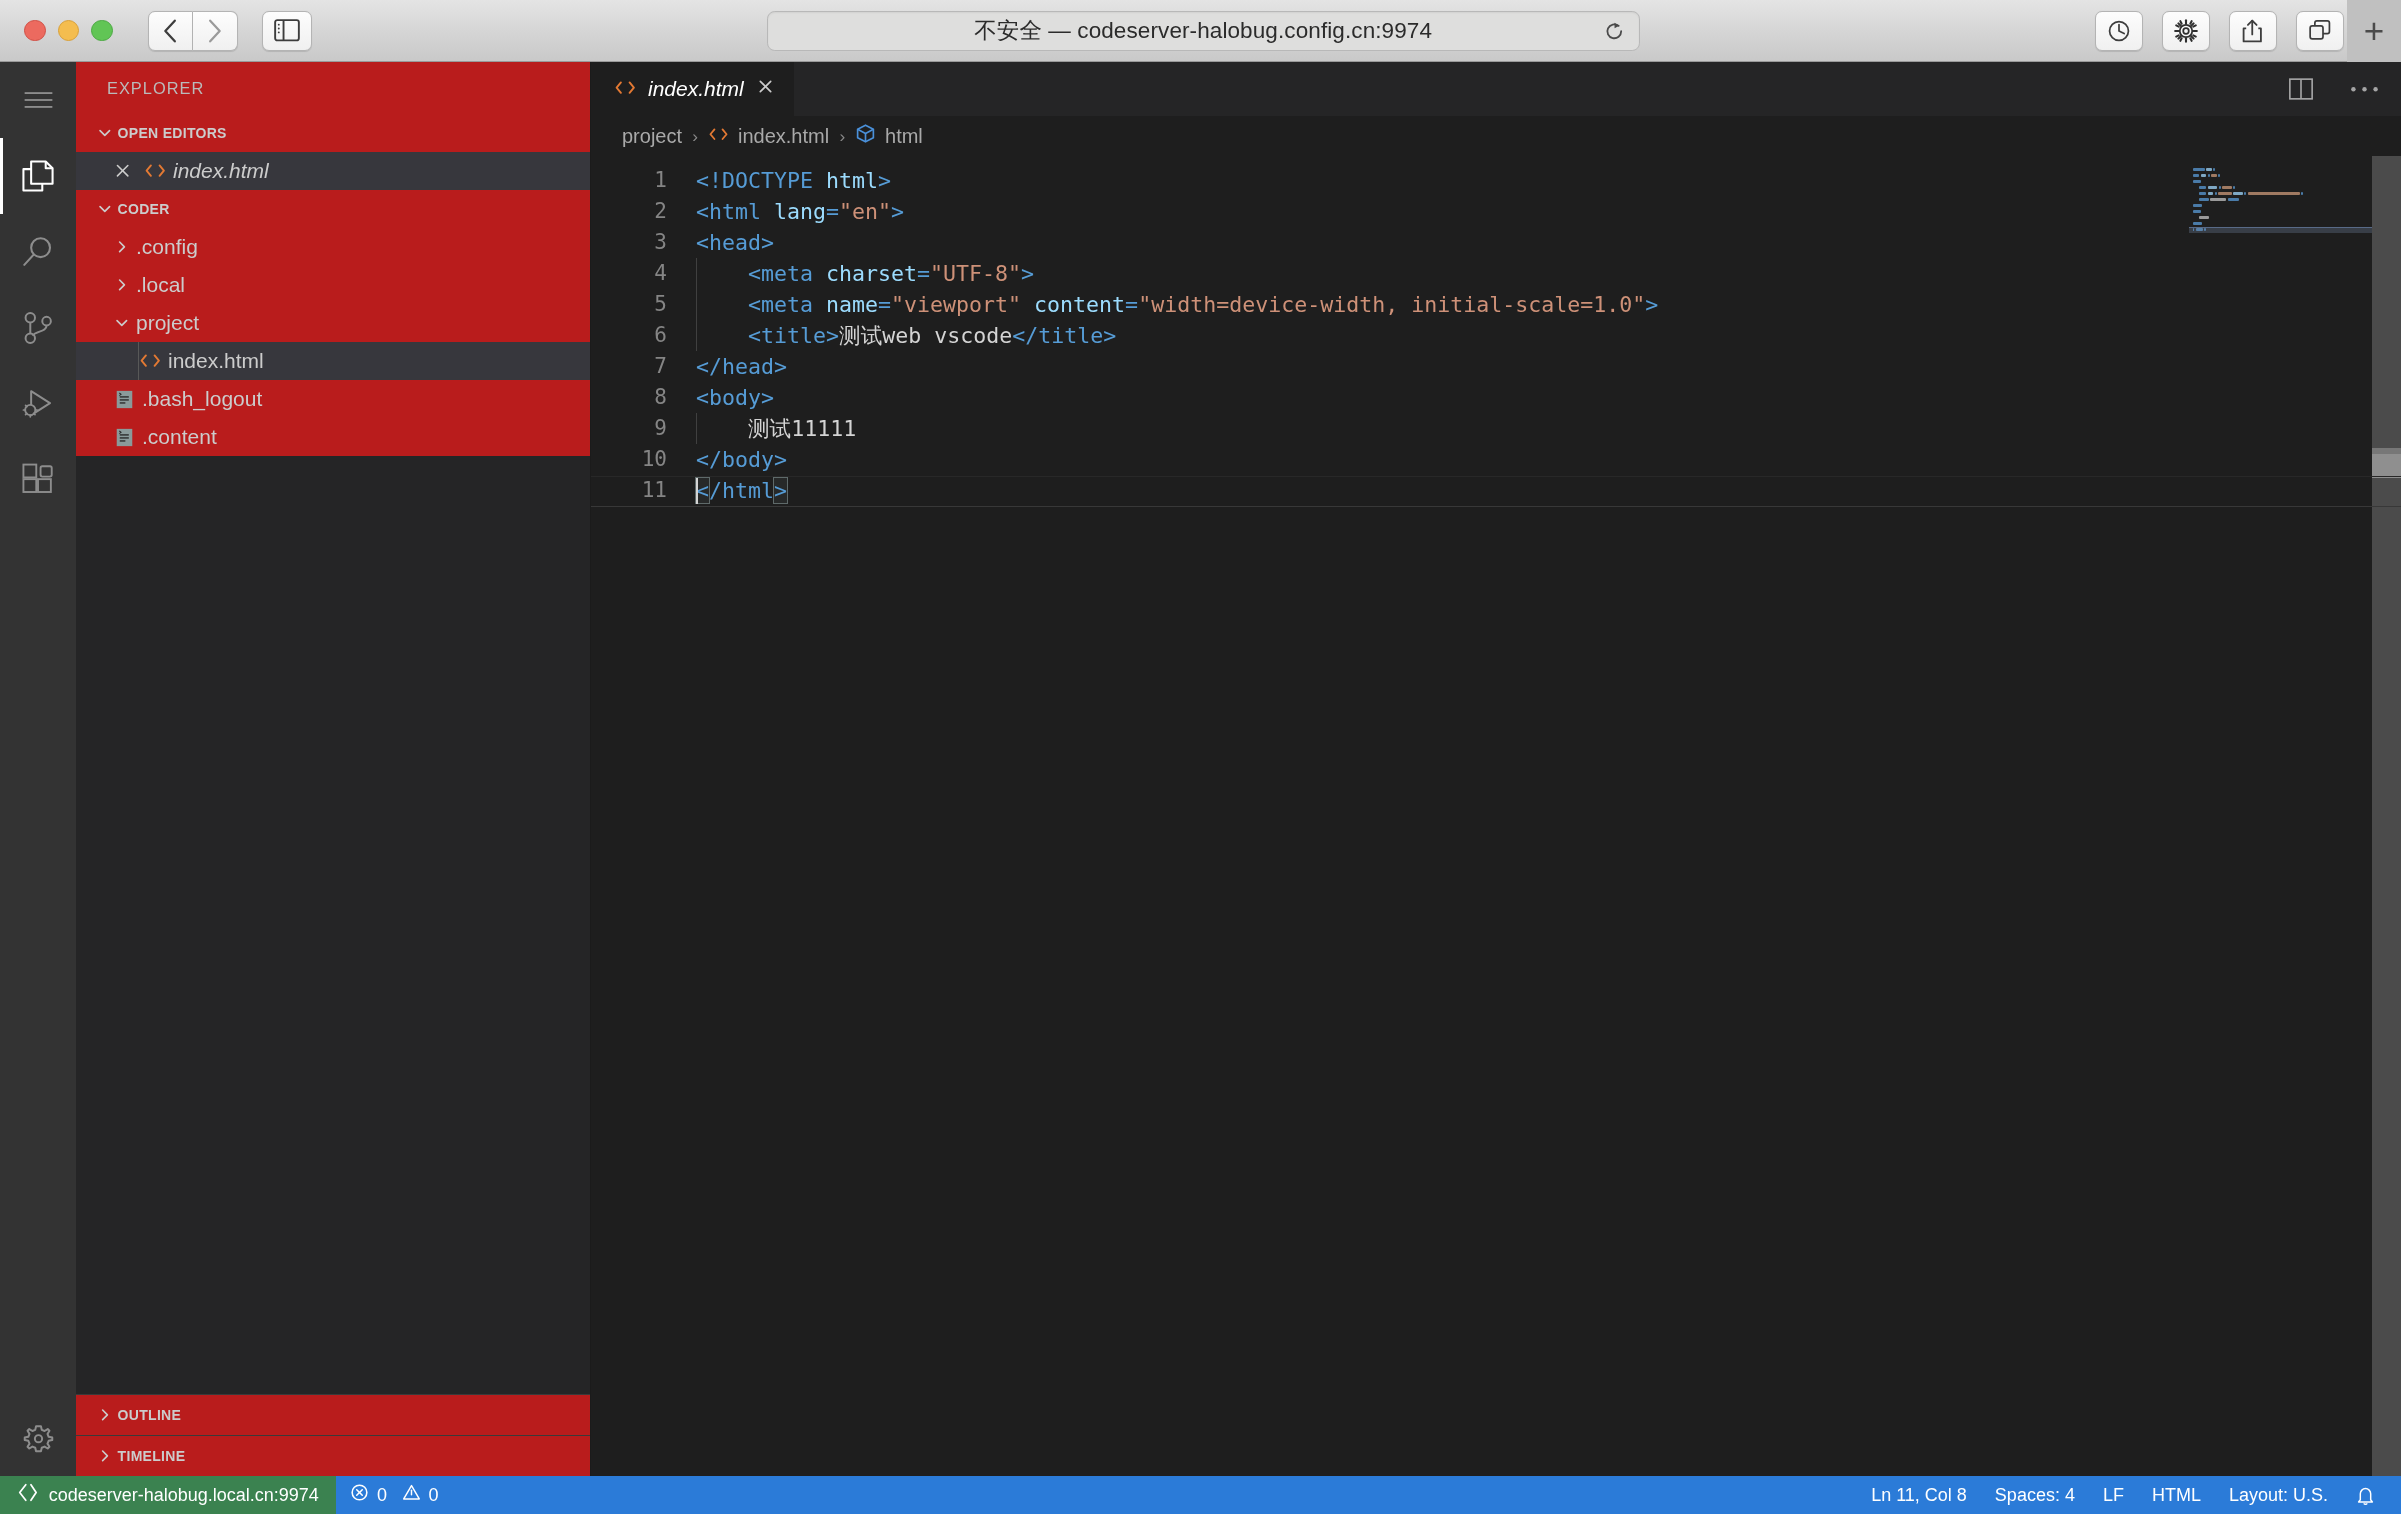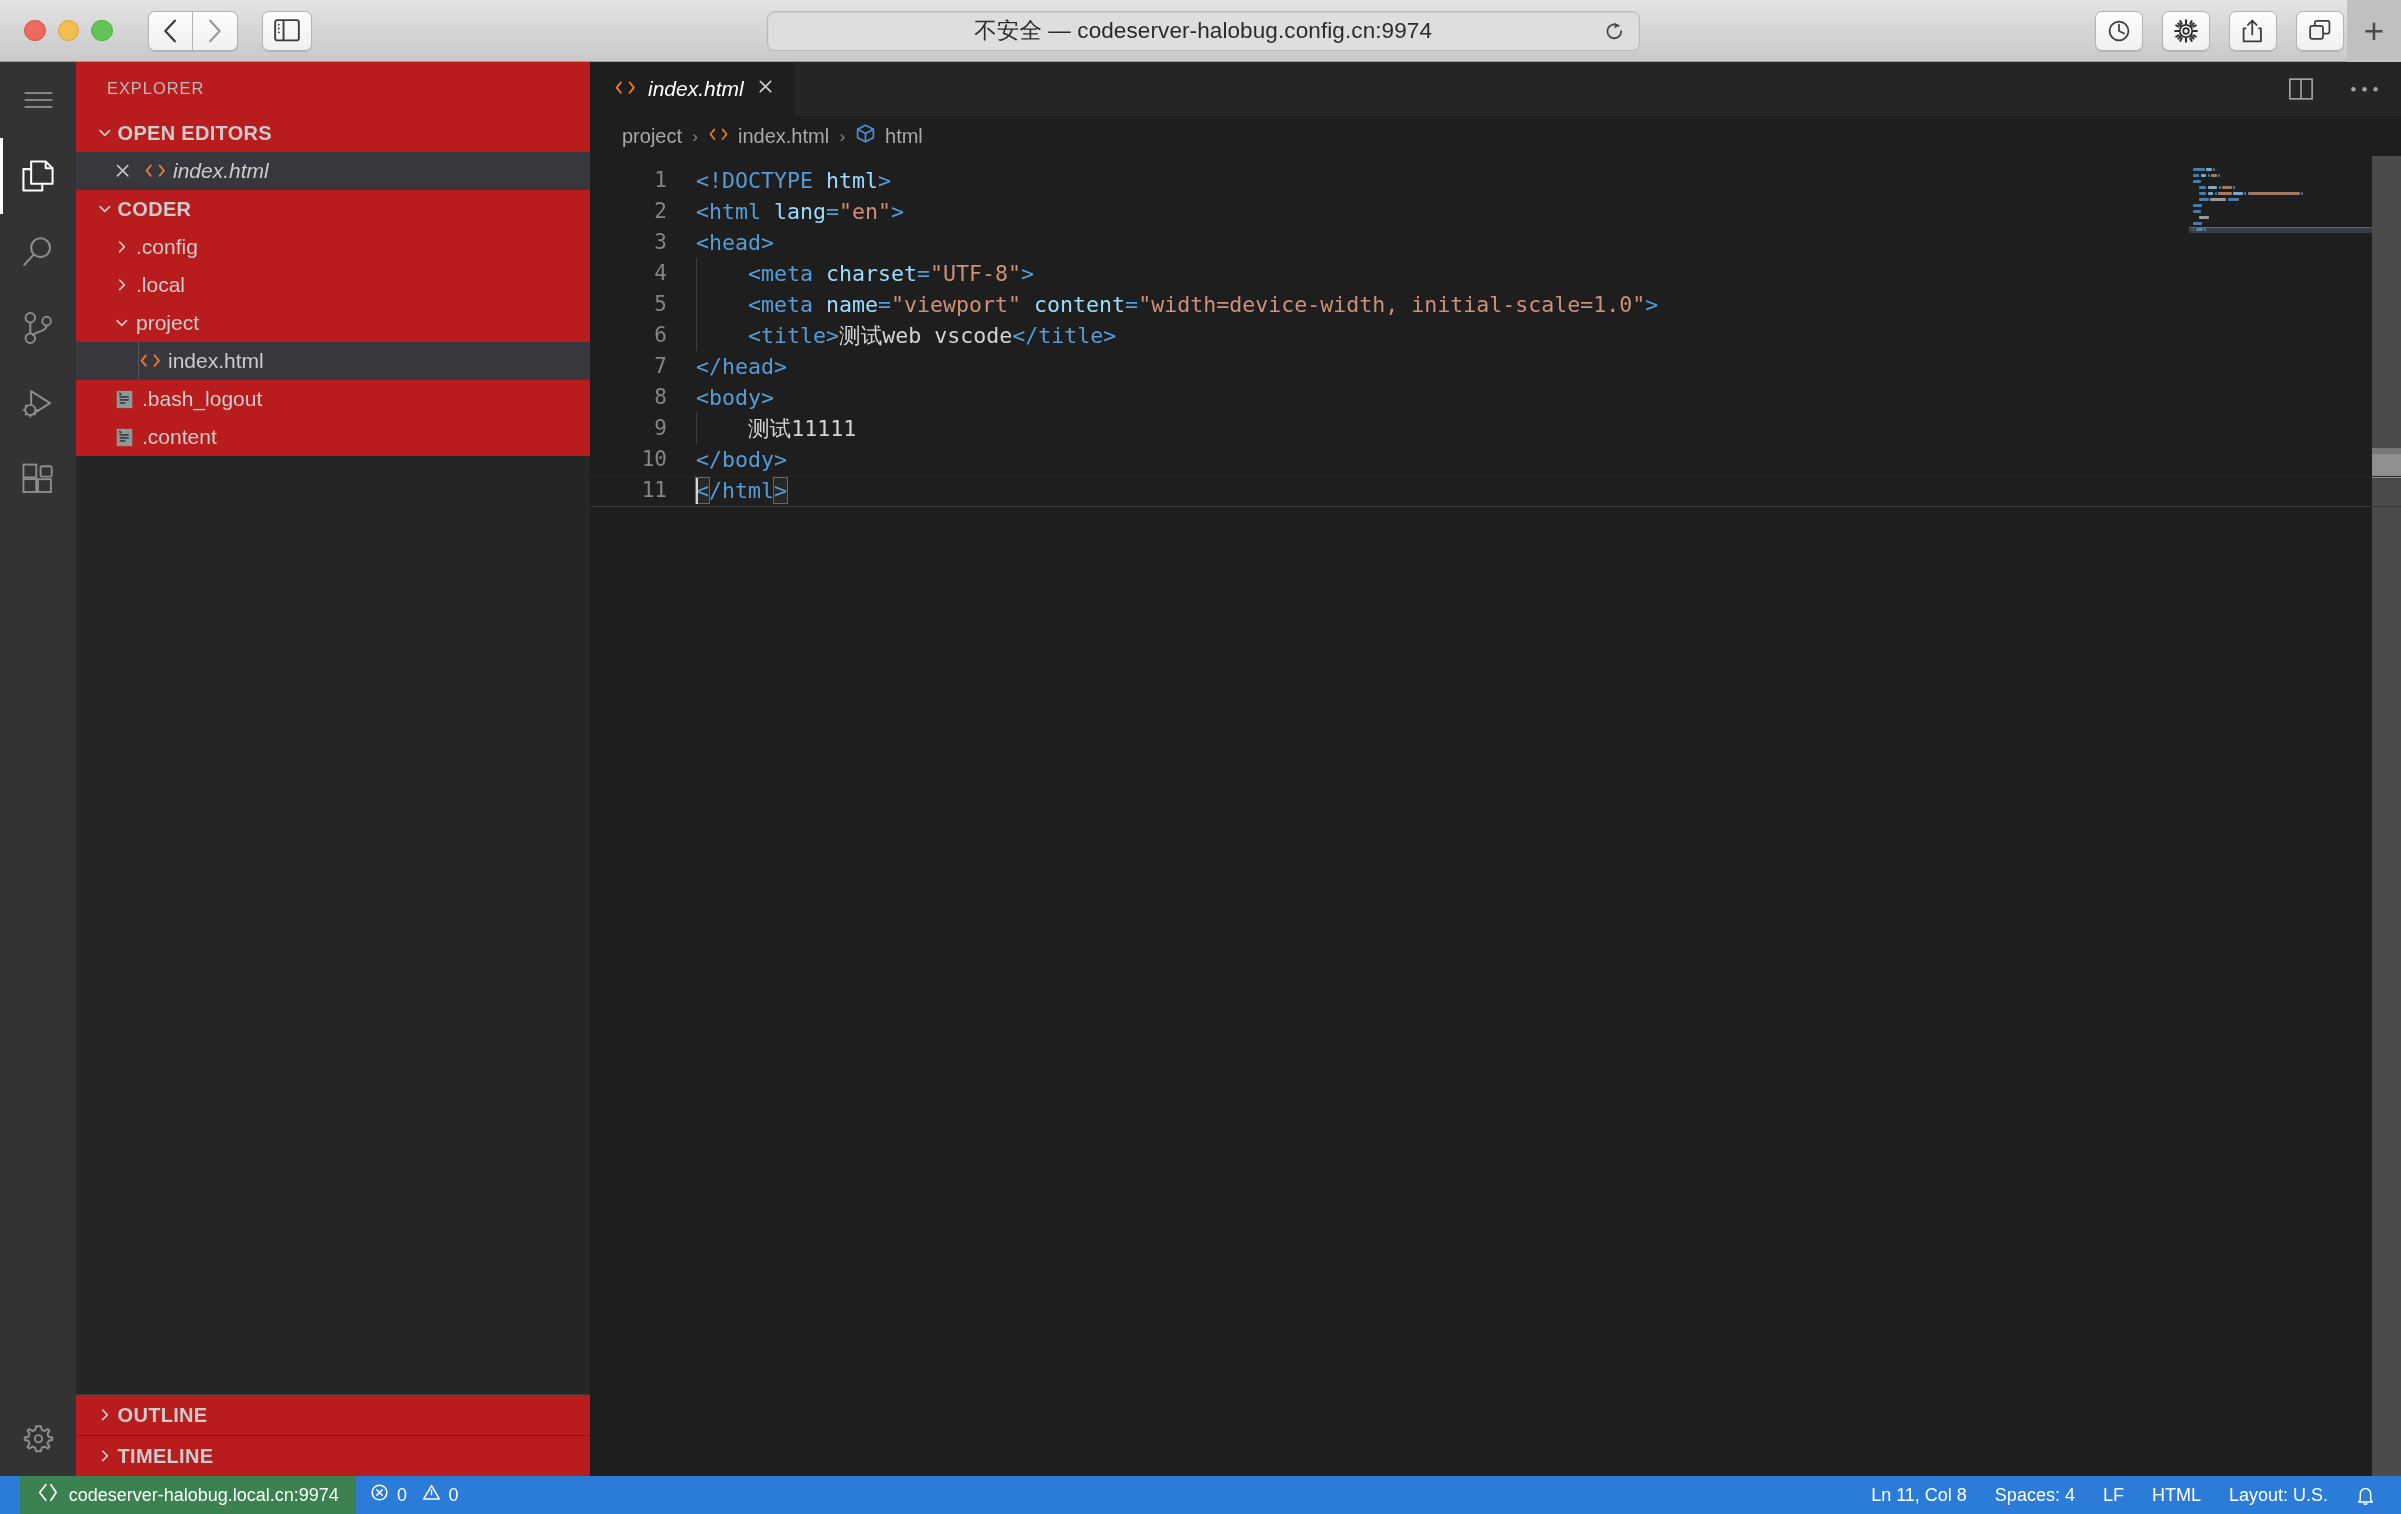--- a/index.html
+++ b/index.html
@@ -106,21 +106,21 @@
     border-right: 0.9px solid #1b1b1b;
   }
   #explorer-title {
     height: 52px; display: flex; align-items: center;
     padding-left: 31px;
     font-size: 16.4px; letter-spacing: 1px;
     color: #bbbbbb; text-transform: uppercase;
   }
   .section-header {
     height: 38px; display: flex; align-items: center;
-    font-size: 20px; font-weight: bold; color: #cccccc;
+    font-size: 14px; font-weight: bold; color: #cccccc;
     letter-spacing: 0.3px; cursor: pointer;
     padding-left: 15.6px;
   }
   .section-header .twisty { width: 26px; display: flex; align-items: center; justify-content: center; }
   .tree-row {
     height: 38px; display: flex; align-items: center;
     font-size: 21px; color: #cccccc; cursor: pointer;
     padding-left: 15.6px; position: relative;
   }
   .tree-row.selected { background: #37373d; }
@@ -250,21 +250,21 @@
   }
   #remote-indicator {
     background: #3b8250; height: 38px;
     display: flex; align-items: center; gap: 10.4px;
     padding: 0 17.3px; cursor: pointer;
   }
   .status-item {
     display: flex; align-items: center; gap: 7.8px;
     padding: 0 14px; height: 38px; cursor: pointer;
   }
-  #status-left { display: flex; align-items: center; height: 38px; padding-left: 20px; }
+  #status-left { display: flex; align-items: center; height: 38px; }
   #status-right { margin-left: auto; display: flex; align-items: center; height: 38px; padding-right: 12px; }
   .icon-svg { display: block; }
 </style>
 </head>
 <body>
 
 <div id="browser-chrome">
 
   <div class="traffic-lights">
     <div class="tl red"></div>

